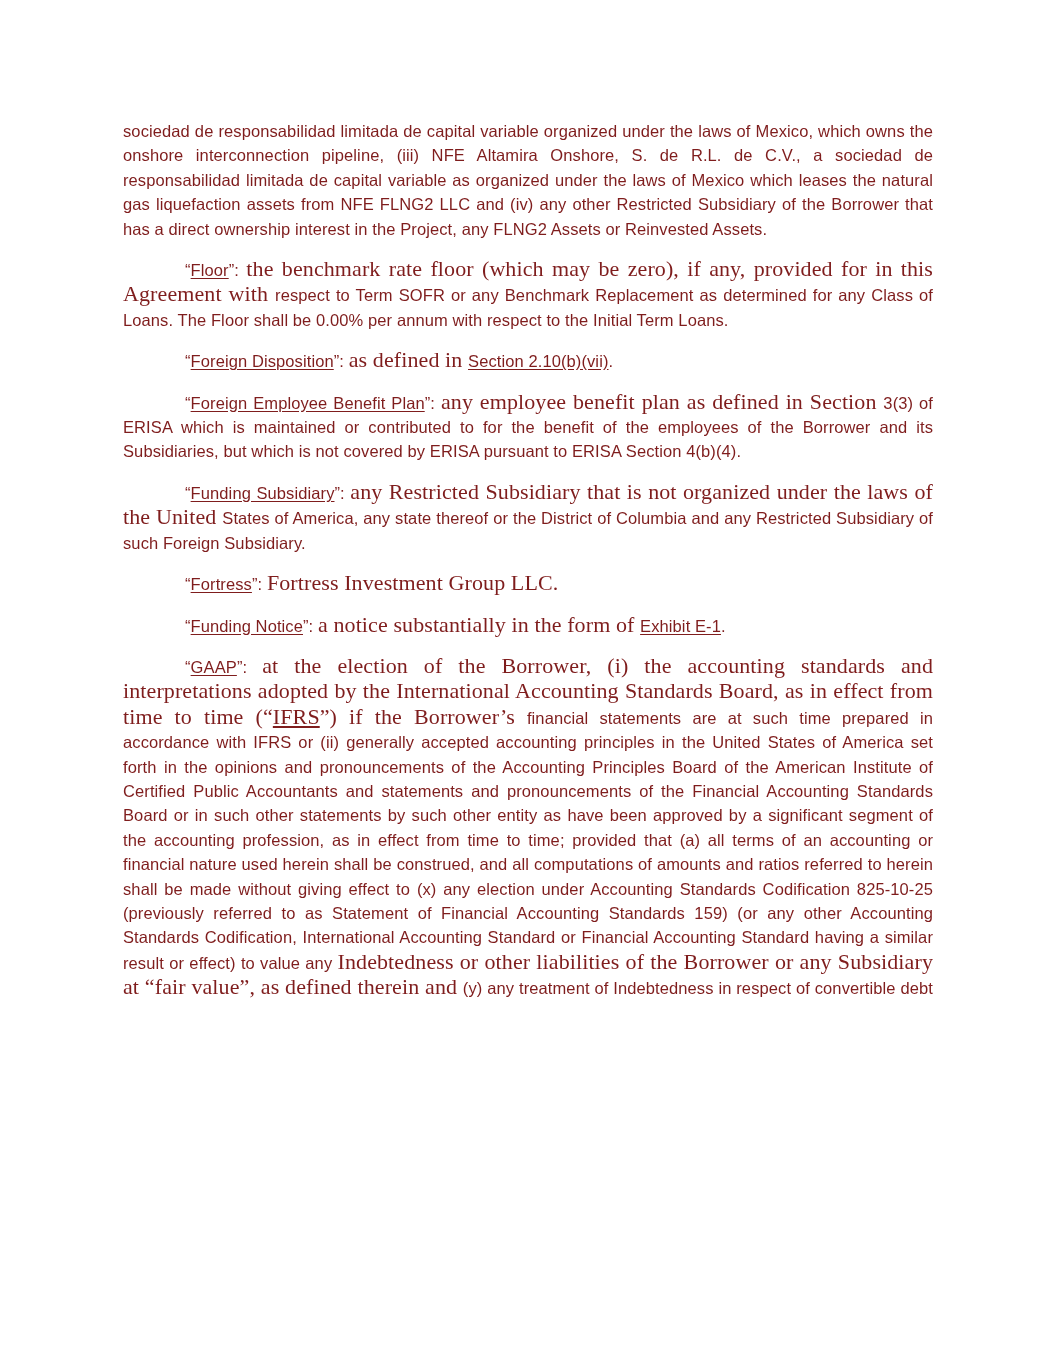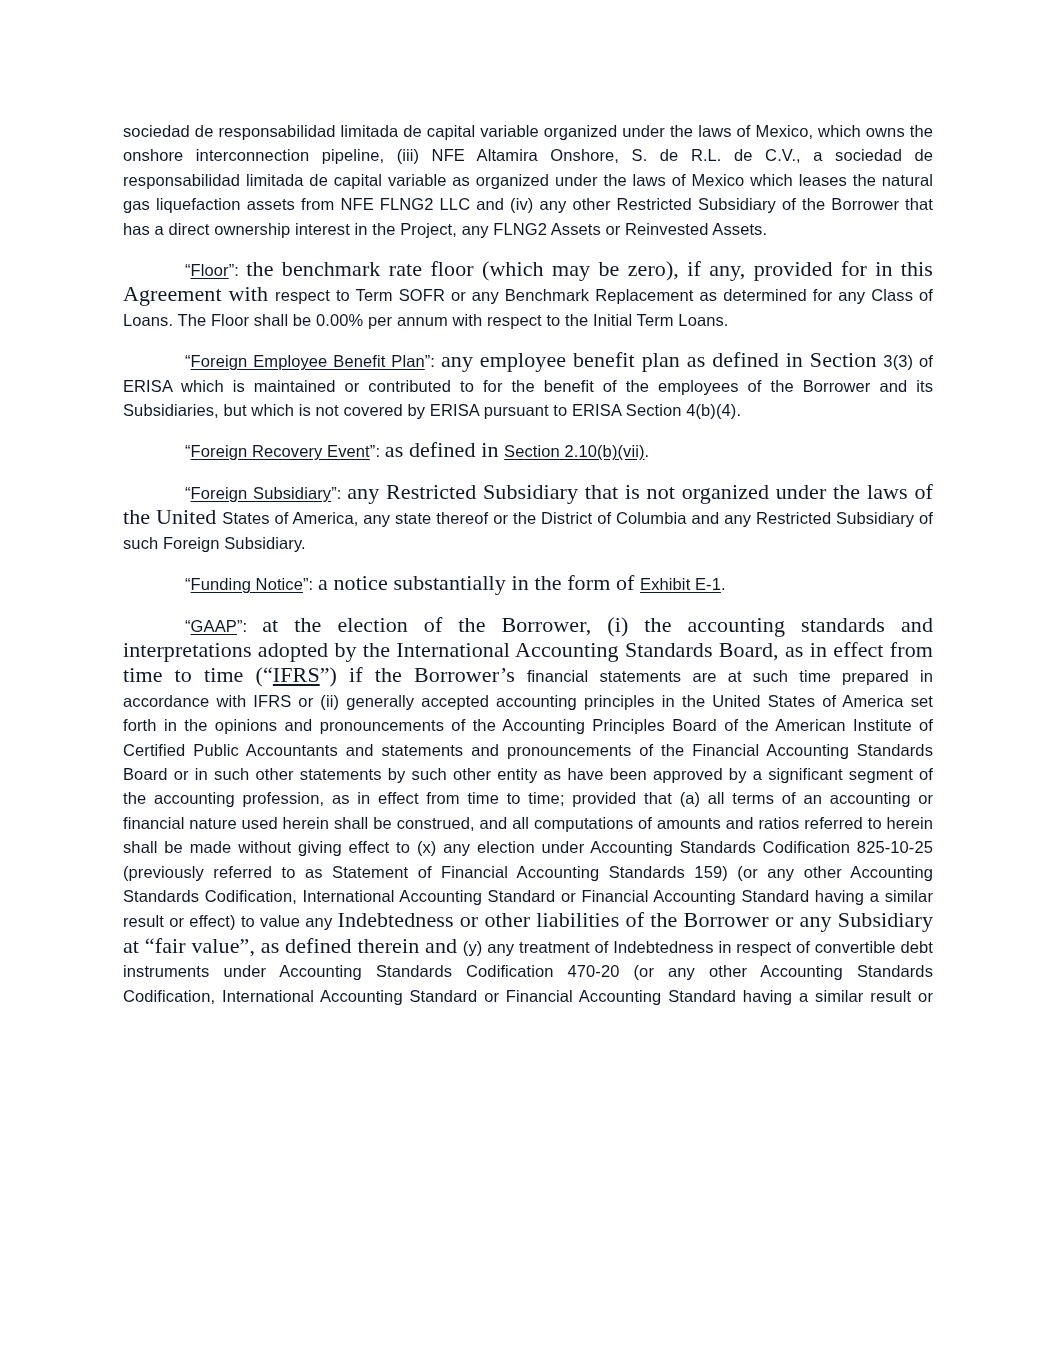--- a/index.html
+++ b/index.html
@@ -7,21 +7,21 @@
     padding: 0;
     background: #ffffff;
   }
   .page {
     position: relative;
     width: 1055px;
     height: 1005px;
     background: #ffffff;
     overflow: hidden;
     font-family: "Liberation Sans", sans-serif;
-    color: #0f172a;
+    color: #7f1d1d;
   }
   .content {
     position: absolute;
     left: 123px;
     top: 119px;
     width: 810px;
   }
   .para {
     margin: 0 0 16px 0;
     text-align: justify;
@@ -58,22 +58,23 @@
     line-height: 18px;
   }
 </style>
 </head>
 <body>
 
 <div class="page">
   <div class="content">
       <p class="para"><span>sociedad de responsabilidad limitada de capital variable organized under the laws of Mexico, which owns the onshore interconnection pipeline, (iii) NFE Altamira Onshore, S. de R.L. de C.V., a sociedad de responsabilidad limitada de capital variable as organized under the laws of Mexico which leases the natural gas liquefaction assets from NFE FLNG2 LLC and (iv) any other Restricted Subsidiary of the Borrower that has a direct ownership interest in the Project, any FLNG2 Assets or Reinvested Assets.</span></p>
       <p class="para indent"><span>“</span><span class="u">Floor</span><span>”: </span><span class="serif">the benchmark rate floor (which may be zero), if any, provided for in this Agreement with </span><span>respect to Term SOFR or any Benchmark Replacement as determined for any Class of Loans. The Floor shall be 0.00% per annum with respect to the Initial Term Loans.</span></p>
+      <p class="para indent"><span>“</span><span class="u">Foreign Disposition</span><span>”: </span><span class="serif">as defined in </span><span class="u">Section 2.10(b)(vii)</span><span>.</span></p>
       <p class="para indent"><span>“</span><span class="u">Foreign Employee Benefit Plan</span><span>”: </span><span class="serif">any employee benefit plan as defined in Section </span><span>3(3) of ERISA which is maintained or contributed to for the benefit of the employees of the Borrower and its Subsidiaries, but which is not covered by ERISA pursuant to ERISA Section 4(b)(4).</span></p>
-      <p class="para indent"><span>“</span><span class="u">Foreign Recovery Event</span><span>”: </span><span class="serif">as defined in </span><span class="u">Section 2.10(b)(vii)</span><span>.</span></p>
-      <p class="para indent"><span>“</span><span class="u">Foreign Subsidiary</span><span>”: </span><span class="serif">any Restricted Subsidiary that is not organized under the laws of the United </span><span>States of America, any state thereof or the District of Columbia and any Restricted Subsidiary of such Foreign Subsidiary.</span></p>
+      <p class="para indent"><span>“</span><span class="u">Funding Subsidiary</span><span>”: </span><span class="serif">any Restricted Subsidiary that is not organized under the laws of the United </span><span>States of America, any state thereof or the District of Columbia and any Restricted Subsidiary of such Foreign Subsidiary.</span></p>
+      <p class="para indent"><span>“</span><span class="u">Fortress</span><span>”: </span><span class="serif">Fortress Investment Group LLC.</span></p>
       <p class="para indent"><span>“</span><span class="u">Funding Notice</span><span>”: </span><span class="serif">a notice substantially in the form of </span><span class="u">Exhibit E-1</span><span>.</span></p>
       <p class="para indent"><span>“</span><span class="u">GAAP</span><span>”: </span><span class="serif">at the election of the Borrower, (i) the accounting standards and interpretations adopted by the International Accounting Standards Board, as in effect from time to time (“</span><span class="serif u">IFRS</span><span class="serif">”) if the Borrower’s </span><span>financial statements are at such time prepared in accordance with IFRS or (ii) generally accepted accounting principles in the United States of America set forth in the opinions and pronouncements of the Accounting Principles Board of the American Institute of Certified Public Accountants and statements and pronouncements of the Financial Accounting Standards Board or in such other statements by such other entity as have been approved by a significant segment of the accounting profession, as in effect from time to time; provided that (a) all terms of an accounting or financial nature used herein shall be construed, and all computations of amounts and ratios referred to herein shall be made without giving effect to (x) any election under Accounting Standards Codification 825-10-25 (previously referred to as Statement of Financial Accounting Standards 159) (or any other Accounting Standards Codification, International Accounting Standard or Financial Accounting Standard having a similar result or effect) to value any </span><span class="serif">Indebtedness or other liabilities of the Borrower or any Subsidiary at “fair value”, as defined therein and </span><span>(y) any treatment of Indebtedness in respect of convertible debt instruments under Accounting Standards Codification 470-20 (or any other Accounting Standards Codification, International Accounting Standard or Financial Accounting Standard having a similar result or effect) to value any such Indebtedness in a reduced or bifurcated manner as described therein, and such Indebtedness shall at all times be valued at the full stated principal amount thereof and (b) any calculation or determination in this Agreement that requires the application of GAAP across multiple quarters need not be calculated or determined using the same accounting standard for each constituent quarter.</span></p>
       <p class="para indent"><span>For avoidance of doubt, notwithstanding any classification under GAAP of any Person or business in respect of which a definitive agreement for the disposition thereof has been entered into as discontinued operations, the Consolidated Net Income and Consolidated EBITDA of such Person or business shall not</span></p>
     </div>
   <div class="page-number">37</div>
   <div class="footer-id">897275.26-LACSR02A - MSW</div>
 </div>
 
 </body></html>

